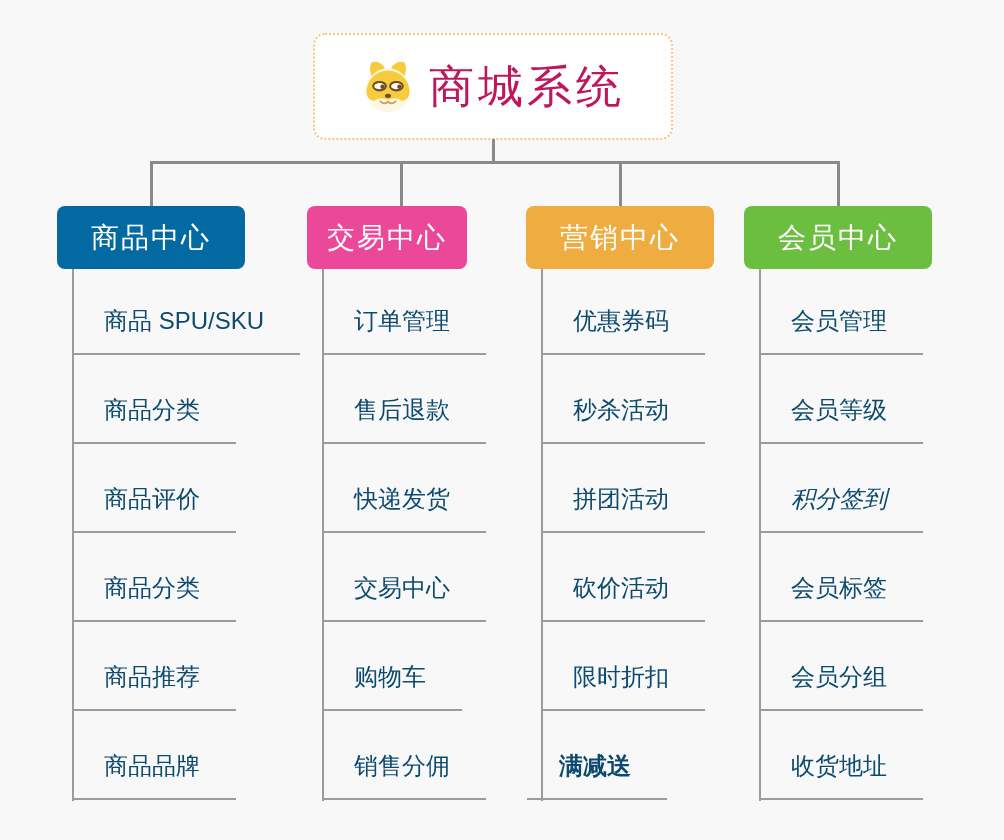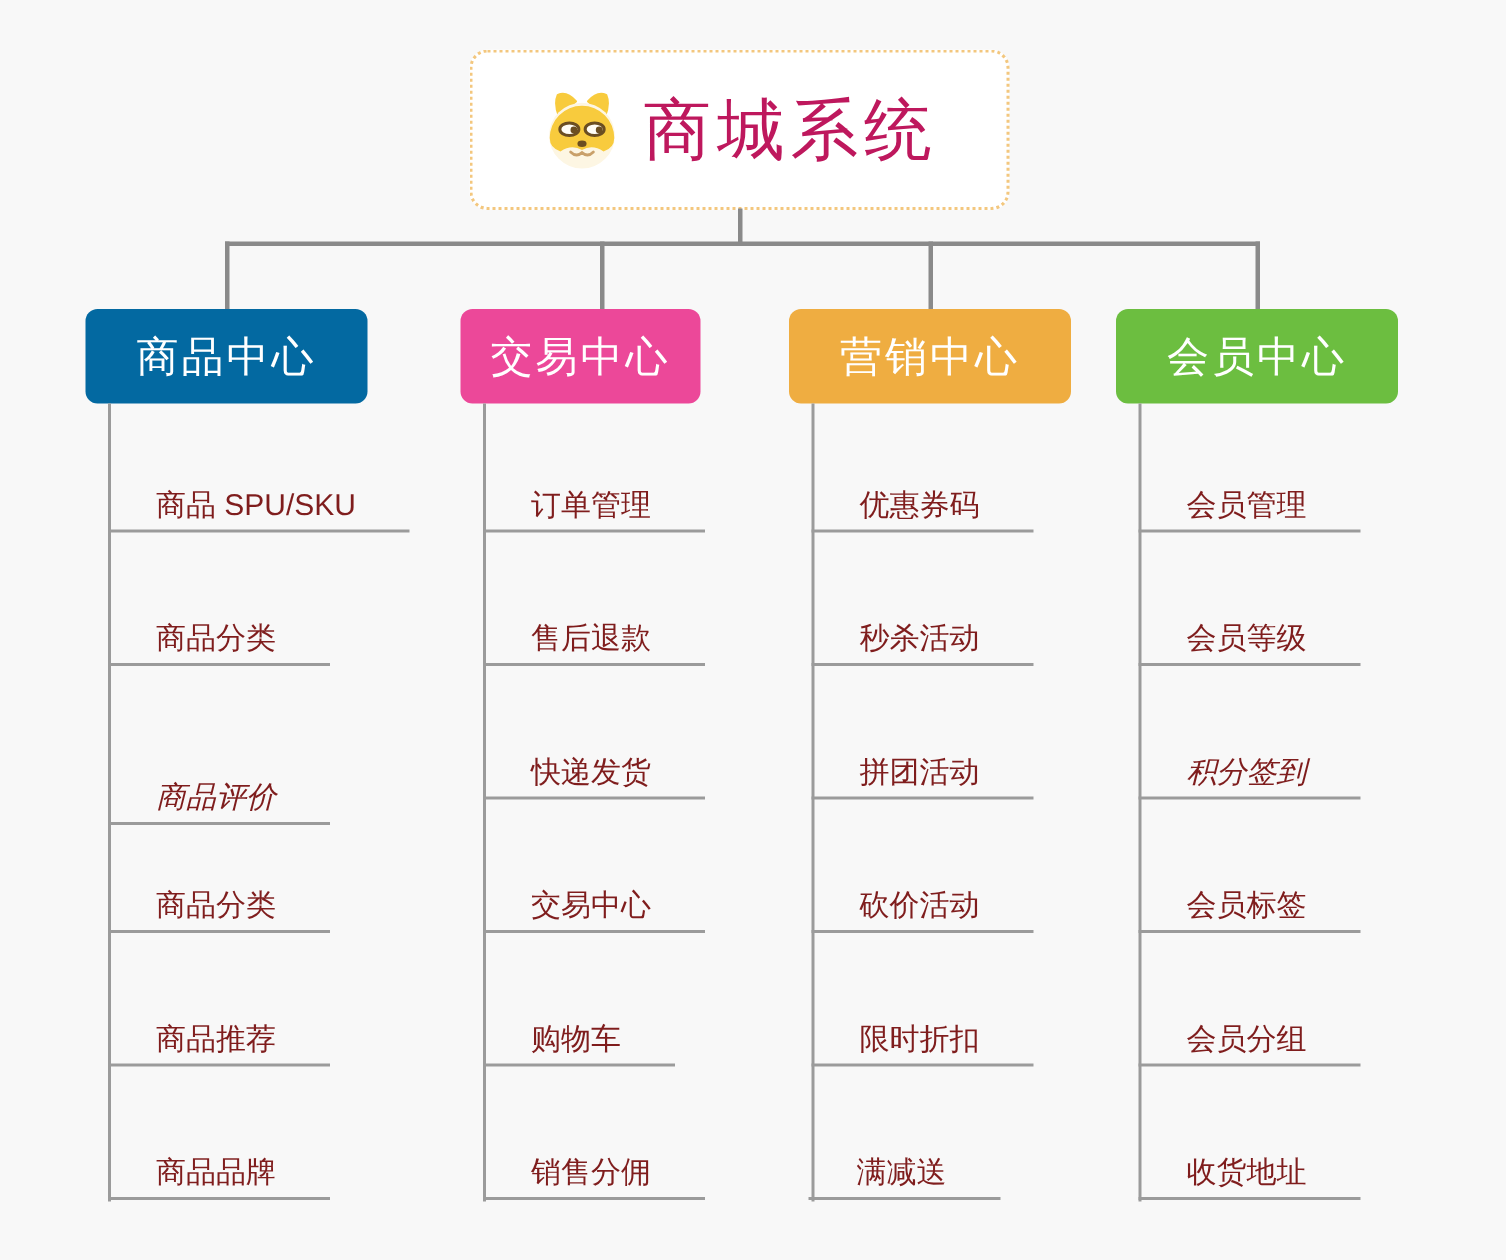--- a/index.html
+++ b/index.html
@@ -24,23 +24,23 @@
     position:absolute;top:206px;height:63px;width:188px;
     border-radius:8px;display:flex;align-items:center;justify-content:center;
     color:#ffffff;font-size:28px;letter-spacing:2px;white-space:nowrap;
     box-sizing:border-box;cursor:pointer;
   }
 
   
   .child-node{
     position:absolute;height:42px;box-sizing:border-box;
     border-bottom:2px solid #9b9b9b;
-    padding:0 36px 3px 32px;
+    padding:0 36px 16px 32px;
     display:flex;align-items:flex-end;
-    font-size:20px;color:#7f1d1d;white-space:nowrap;
+    font-size:24px;color:#0c4a6e;white-space:nowrap;
     cursor:pointer;
   }
 </style>
 </head>
 <body>
 
 <div id="canvas">
 
   <div class="root-node">
     <svg class="root-icon" viewBox="0 0 64 64" aria-hidden="true">
@@ -64,42 +64,42 @@
     <span class="root-title">商城系统</span>
   </div>
 
 <div class="conn" style="left: 492px; top: 139px; width: 3px; height: 25px;"></div>
     <div class="conn" style="left: 149.5px; top: 161px; width: 690px; height: 3px;"></div>
     <div class="conn" style="left: 149.5px; top: 161px; width: 3px; height: 45px;"></div>
     <div class="branch-header" style="left: 57px; width: 188px; background: #0369a1;">商品中心</div>
     <div class="spine" style="left: 72px; top: 269px; height: 532px;"></div>
     <div class="child-node" style="left: 72px; top: 313px;">商品 SPU/SKU</div>
     <div class="child-node" style="left: 72px; top: 402px;">商品分类</div>
-    <div class="child-node" style="left: 72px; top: 508px; font-style: italic;">商品评价</div>
+    <div class="child-node" style="left: 72px; top: 491px;">商品评价</div>
     <div class="child-node" style="left: 72px; top: 580px;">商品分类</div>
     <div class="child-node" style="left: 72px; top: 669px;">商品推荐</div>
     <div class="child-node" style="left: 72px; top: 758px;">商品品牌</div>
     <div class="conn" style="left: 399.5px; top: 161px; width: 3px; height: 45px;"></div>
     <div class="branch-header" style="left: 307px; width: 160px; background: #ec4899;">交易中心</div>
     <div class="spine" style="left: 322px; top: 269px; height: 532px;"></div>
     <div class="child-node" style="left: 322px; top: 313px;">订单管理</div>
     <div class="child-node" style="left: 322px; top: 402px;">售后退款</div>
     <div class="child-node" style="left: 322px; top: 491px;">快递发货</div>
     <div class="child-node" style="left: 322px; top: 580px;">交易中心</div>
     <div class="child-node" style="left: 322px; top: 669px;">购物车</div>
     <div class="child-node" style="left: 322px; top: 758px;">销售分佣</div>
     <div class="conn" style="left: 618.5px; top: 161px; width: 3px; height: 45px;"></div>
     <div class="branch-header" style="left: 526px; width: 188px; background: rgb(239, 173, 65);">营销中心</div>
     <div class="spine" style="left: 541px; top: 269px; height: 532px;"></div>
     <div class="child-node" style="left: 541px; top: 313px;">优惠券码</div>
     <div class="child-node" style="left: 541px; top: 402px;">秒杀活动</div>
     <div class="child-node" style="left: 541px; top: 491px;">拼团活动</div>
     <div class="child-node" style="left: 541px; top: 580px;">砍价活动</div>
     <div class="child-node" style="left: 541px; top: 669px;">限时折扣</div>
-    <div class="child-node" style="left: 539px; top: 758px;">满减送</div>
+    <div class="child-node" style="left: 527px; top: 758px; font-weight: bold;">满减送</div>
     <div class="conn" style="left: 836.5px; top: 161px; width: 3px; height: 45px;"></div>
     <div class="branch-header" style="left: 744px; width: 188px; background: rgb(108, 190, 64);">会员中心</div>
     <div class="spine" style="left: 759px; top: 269px; height: 532px;"></div>
     <div class="child-node" style="left: 759px; top: 313px;">会员管理</div>
     <div class="child-node" style="left: 759px; top: 402px;">会员等级</div>
     <div class="child-node" style="left: 759px; top: 491px; font-style: italic;">积分签到</div>
     <div class="child-node" style="left: 759px; top: 580px;">会员标签</div>
     <div class="child-node" style="left: 759px; top: 669px;">会员分组</div>
     <div class="child-node" style="left: 759px; top: 758px;">收货地址</div>
   </div>

